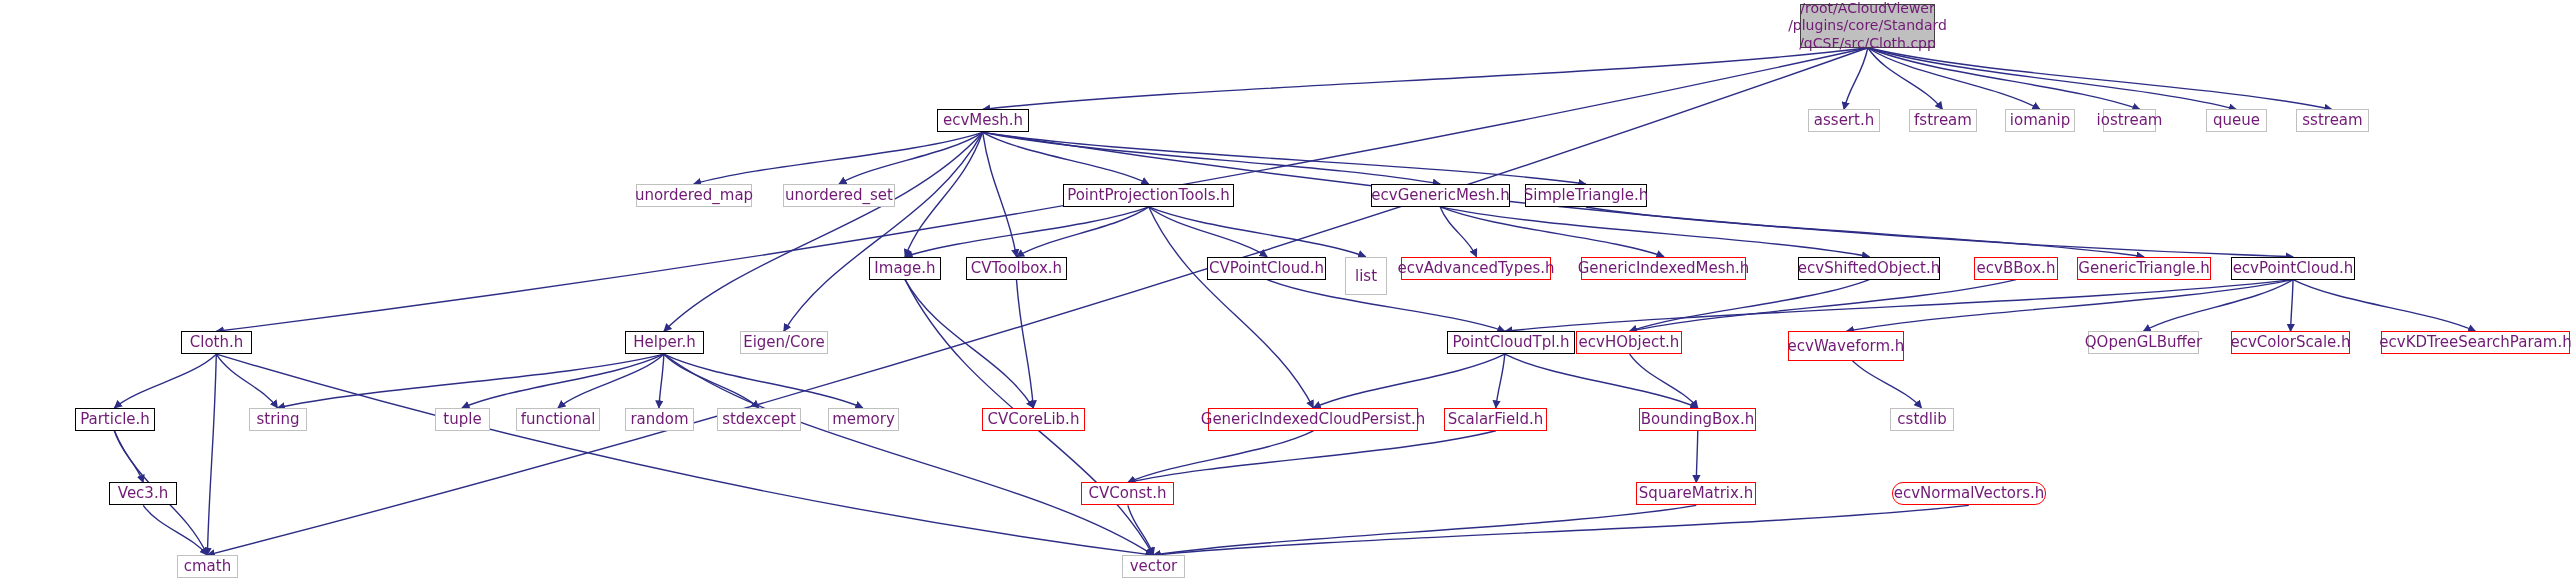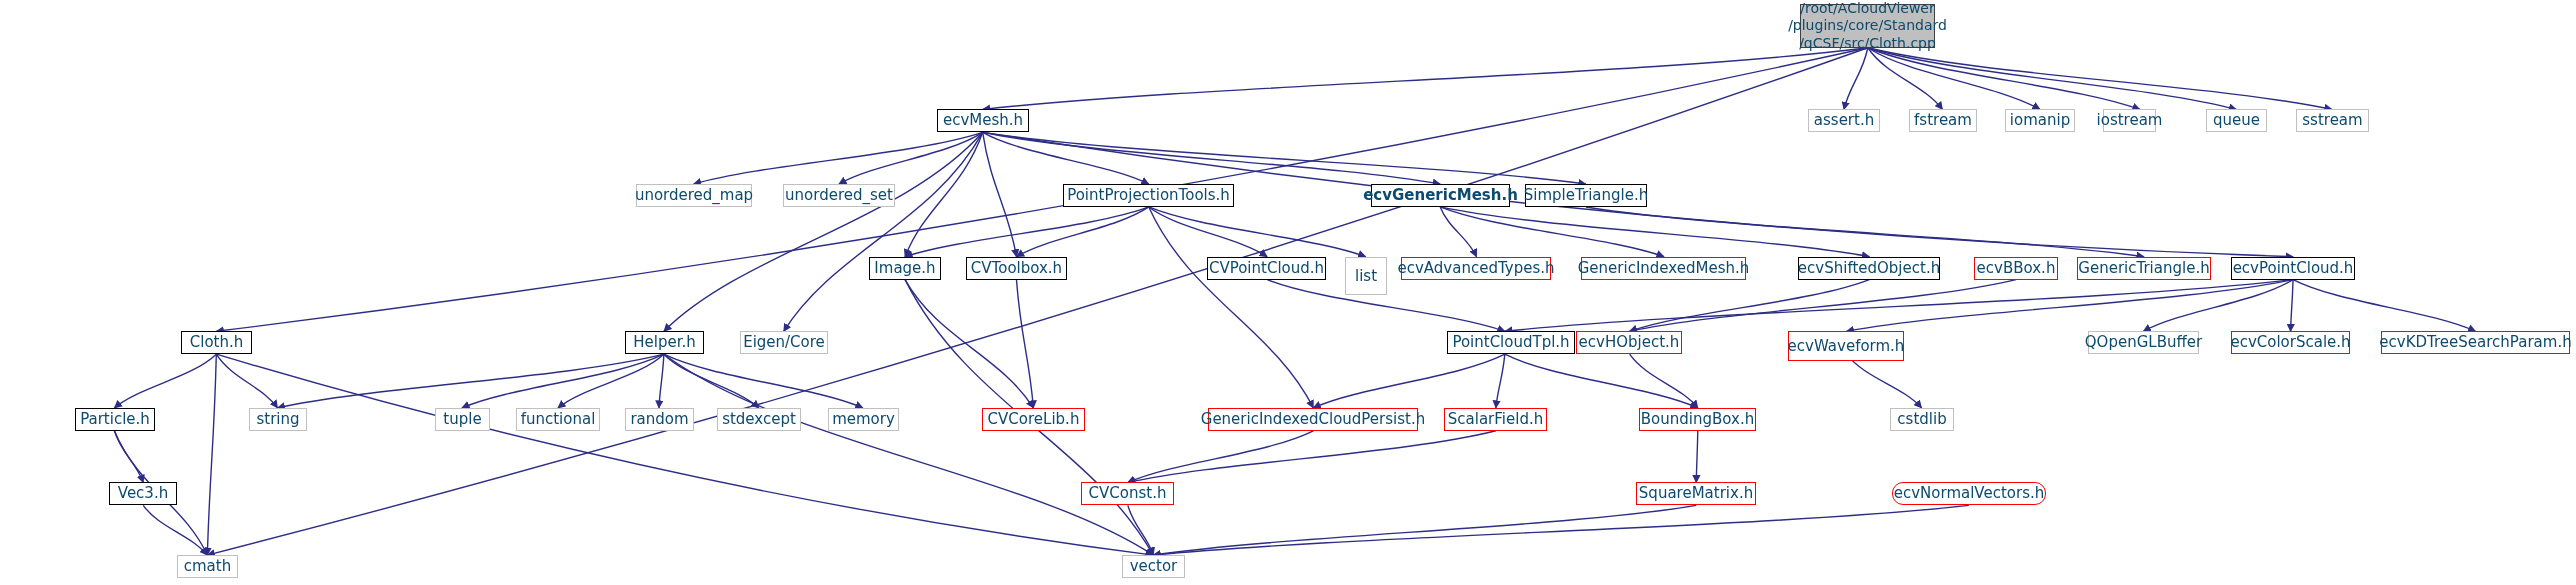--- a/index.html
+++ b/index.html
@@ -17,21 +17,21 @@
   }
   .node{
     position:absolute;
     box-sizing:border-box;
     display:flex;
     align-items:center;
     justify-content:center;
     text-align:center;
     font-size:15px;
     line-height:1.12;
-    color:#0c4a6e;
+    color:#701a75;
     white-space:pre;
     background:#ffffff;
     border:1px solid #c0c0c0;
     z-index:2;
   }
   .node.black{border:1.5px solid #000000;}
   .node.red{border:1.5px solid #ff0000;}
   .node.grey{border:1px solid #c0c0c0;background:#ffffff;}
   .node.root{
     background:#bfbfbf;
@@ -130,21 +130,21 @@
       <div class="node grey" style="left: 1808px; top: 109px; width: 72px; height: 23px;"><span>assert.h</span></div>
       <div class="node grey" style="left: 1909px; top: 109px; width: 68px; height: 23px;"><span>fstream</span></div>
       <div class="node grey" style="left: 2005px; top: 109px; width: 70px; height: 23px;"><span>iomanip</span></div>
       <div class="node grey" style="left: 2103px; top: 109px; width: 53px; height: 23px;"><span>iostream</span></div>
       <div class="node grey" style="left: 2206px; top: 109px; width: 61px; height: 23px;"><span>queue</span></div>
       <div class="node grey" style="left: 2296px; top: 109px; width: 73px; height: 23px;"><span>sstream</span></div>
       <div class="node black" style="left: 937px; top: 109px; width: 92px; height: 23px;"><span>ecvMesh.h</span></div>
       <div class="node grey" style="left: 636px; top: 184px; width: 116px; height: 23px;"><span>unordered_map</span></div>
       <div class="node grey" style="left: 783px; top: 184px; width: 112px; height: 23px;"><span>unordered_set</span></div>
       <div class="node black" style="left: 1063px; top: 184px; width: 171px; height: 23px;"><span>PointProjectionTools.h</span></div>
-      <div class="node black" style="left: 1371px; top: 184px; width: 139px; height: 23px; font-weight: bold;"><span>ecvGenericMesh.h</span></div>
+      <div class="node black" style="left: 1371px; top: 184px; width: 139px; height: 23px;"><span>ecvGenericMesh.h</span></div>
       <div class="node black" style="left: 1525px; top: 184px; width: 122px; height: 23px;"><span>SimpleTriangle.h</span></div>
       <div class="node black" style="left: 869px; top: 257px; width: 72px; height: 23px;"><span>Image.h</span></div>
       <div class="node black" style="left: 966px; top: 257px; width: 101px; height: 23px;"><span>CVToolbox.h</span></div>
       <div class="node black" style="left: 1207px; top: 257px; width: 119px; height: 23px;"><span>CVPointCloud.h</span></div>
       <div class="node grey" style="left: 1345px; top: 257px; width: 42px; height: 38px;"><span>list</span></div>
       <div class="node red" style="left: 1401px; top: 257px; width: 150px; height: 23px;"><span>ecvAdvancedTypes.h</span></div>
       <div class="node red" style="left: 1581px; top: 257px; width: 165px; height: 23px;"><span>GenericIndexedMesh.h</span></div>
       <div class="node black" style="left: 1798px; top: 257px; width: 142px; height: 23px;"><span>ecvShiftedObject.h</span></div>
       <div class="node red" style="left: 1974px; top: 257px; width: 84px; height: 23px;"><span>ecvBBox.h</span></div>
       <div class="node red" style="left: 2077px; top: 257px; width: 134px; height: 23px; text-align: right;"><span>GenericTriangle.h</span></div>

